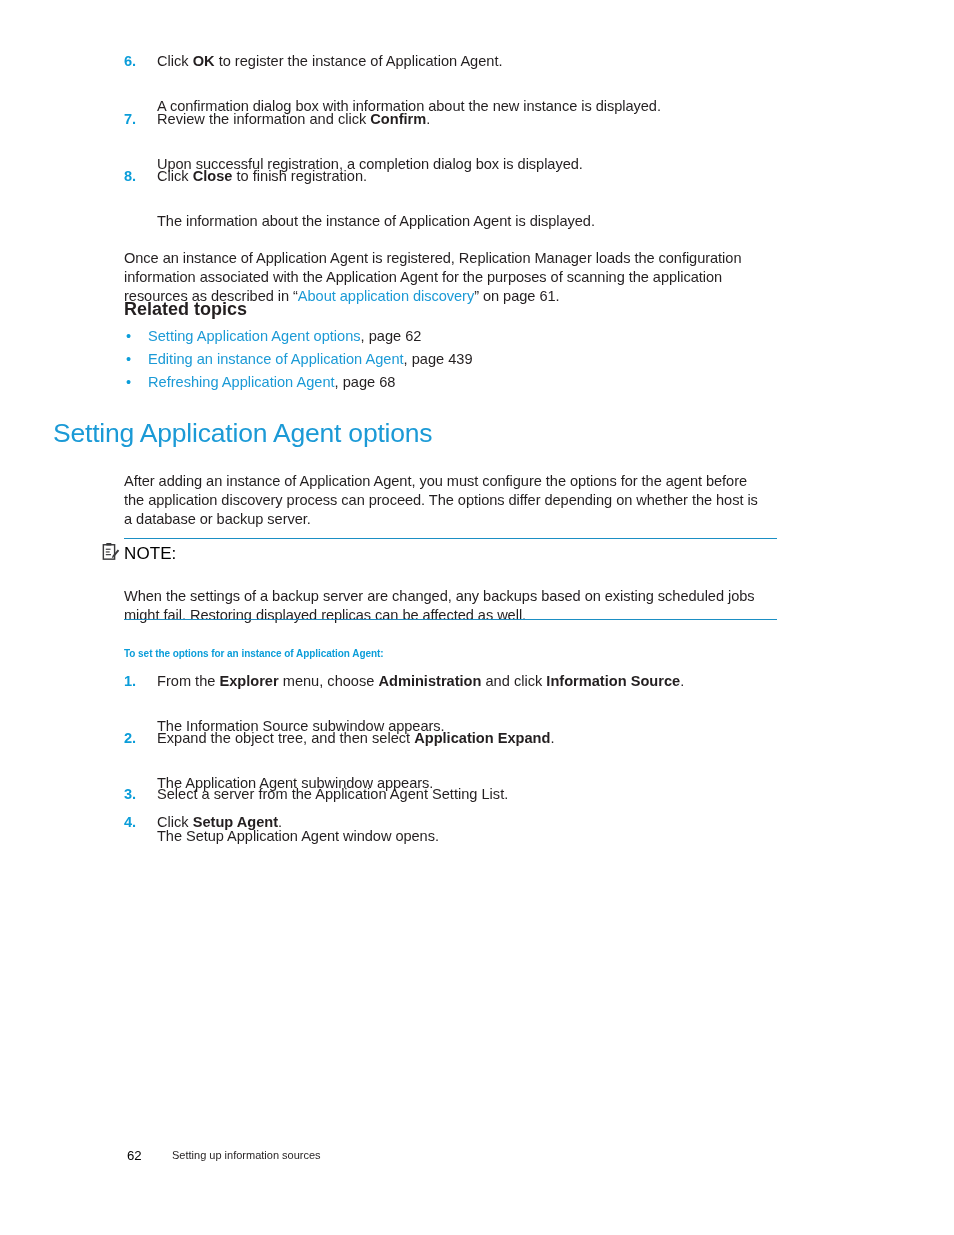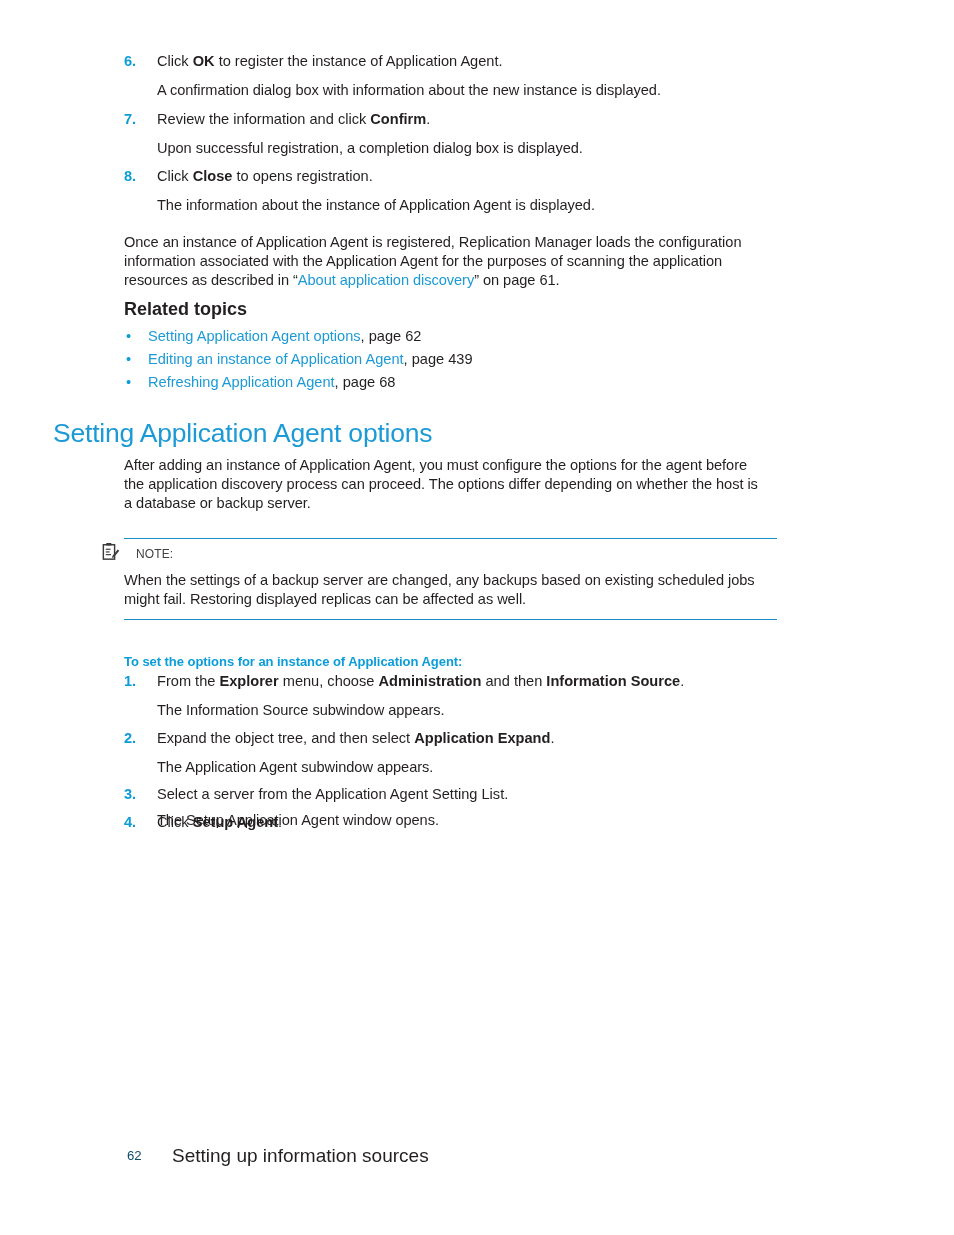--- a/index.html
+++ b/index.html
@@ -24,20 +24,21 @@
     overflow: hidden;
   }
 
   
   .body-text {
     position: absolute;
     font-size: 14.6px;
     line-height: 19.2px;
     color: #231f20;
     letter-spacing: -0.05px;
+    margin-top: 16px;
   }
 
   
   .step {
     position: absolute;
     display: block;
   }
   .step-num {
     position: absolute;
     left: 0;
@@ -87,65 +88,63 @@
     position: absolute;
     font-size: 26.5px;
     line-height: 30px;
     color: #1b9ad6;
     font-weight: normal;
     letter-spacing: -0.2px;
     margin: 0;
   }
   .h-proc {
     position: absolute;
-    font-size: 13px;
+    font-size: 10px;
     line-height: 19px;
     font-weight: bold;
     color: #0b9dd9;
     letter-spacing: -0.05px;
-    margin-top: 8px;
   }
   .h-related {
     position: absolute;
     font-size: 18px;
     line-height: 19px;
     font-weight: bold;
     color: #231f20;
   }
 
   
   .note-rule {
     position: absolute;
     height: 0;
     border-top: 1.6px solid #1b8fc4;
   }
   .note-label {
     position: absolute;
-    font-size: 12px;
+    font-size: 17px;
     line-height: 18px;
-    color: #404040;
+    color: #000000;
     letter-spacing: 0.1px;
-    margin-left: 12px;
   }
   .note-icon {
     position: absolute;
     width: 18px;
     height: 19px;
   }
 
   
   .footer-page {
     position: absolute;
     font-size: 13.2px;
     line-height: 17px;
-    color: #0c4a6e;
+    color: #000000;
   }
   .footer-title {
     position: absolute;
-    font-size: 19px;
+    font-size: 11px;
     line-height: 17px;
     color: #231f20;
   }
 </style>
 </head>
 <body>
 
 <div class="page">
 
   <div class="step" style="left:124px; top:52px;">
@@ -155,21 +154,21 @@
   <div class="body-text" style="left:157px; top:81px;">A confirmation dialog box with information about the new instance is displayed.</div>
 
   <div class="step" style="left:124px; top:110px;">
     <span class="step-num">7.</span>
     <span class="step-body"><span>Review the information and click </span><b>Confirm</b><span>.</span></span>
   </div>
   <div class="body-text" style="left:157px; top:139px;">Upon successful registration, a completion dialog box is displayed.</div>
 
   <div class="step" style="left:124px; top:167px;">
     <span class="step-num">8.</span>
-    <span class="step-body"><span>Click </span><b>Close</b><span> to opens registration.</span></span>
+    <span class="step-body"><span>Click </span><b>Close</b><span> to finish registration.</span></span>
   </div>
   <div class="body-text" style="left:157px; top:196px;">The information about the instance of Application Agent is displayed.</div>
 
   <div class="body-text" style="left:124px; top:233px; white-space:nowrap;">Once an instance of Application Agent is registered, Replication Manager loads the configuration</div>
   <div class="body-text" style="left:124px; top:252px; white-space:nowrap;">information associated with the Application Agent for the purposes of scanning the application</div>
   <div class="body-text" style="left:124px; top:271px; white-space:nowrap;"><span>resources as described in “</span><span class="link">About application discovery</span><span>” on page 61.</span></div>
 
   <div class="h-related" style="left:124px; top:300px;">Related topics</div>
 
   <div class="bullet-row" style="left:126px; top:327px;">
@@ -209,21 +208,21 @@
 
   <div class="body-text" style="left:124px; top:571px; white-space:nowrap;">When the settings of a backup server are changed, any backups based on existing scheduled jobs</div>
   <div class="body-text" style="left:124px; top:590px; white-space:nowrap;">might fail. Restoring displayed replicas can be affected as well.</div>
 
   <div class="note-rule" style="left:124px; top:619px; width:653px;"></div>
 
   <div class="h-proc" style="left:124px; top:644px;">To set the options for an instance of Application Agent:</div>
 
   <div class="step" style="left:124px; top:672px;">
     <span class="step-num">1.</span>
-    <span class="step-body"><span>From the </span><b>Explorer</b><span> menu, choose </span><b>Administration</b><span> and then </span><b>Information Source</b><span>.</span></span>
+    <span class="step-body"><span>From the </span><b>Explorer</b><span> menu, choose </span><b>Administration</b><span> and click </span><b>Information Source</b><span>.</span></span>
   </div>
   <div class="body-text" style="left:157px; top:701px;">The Information Source subwindow appears.</div>
 
   <div class="step" style="left:124px; top:729px;">
     <span class="step-num">2.</span>
     <span class="step-body"><span>Expand the object tree, and then select </span><b>Application Expand</b><span>.</span></span>
   </div>
   <div class="body-text" style="left:157px; top:758px;">The Application Agent subwindow appears.</div>
 
   <div class="step" style="left:124px; top:785px;">

